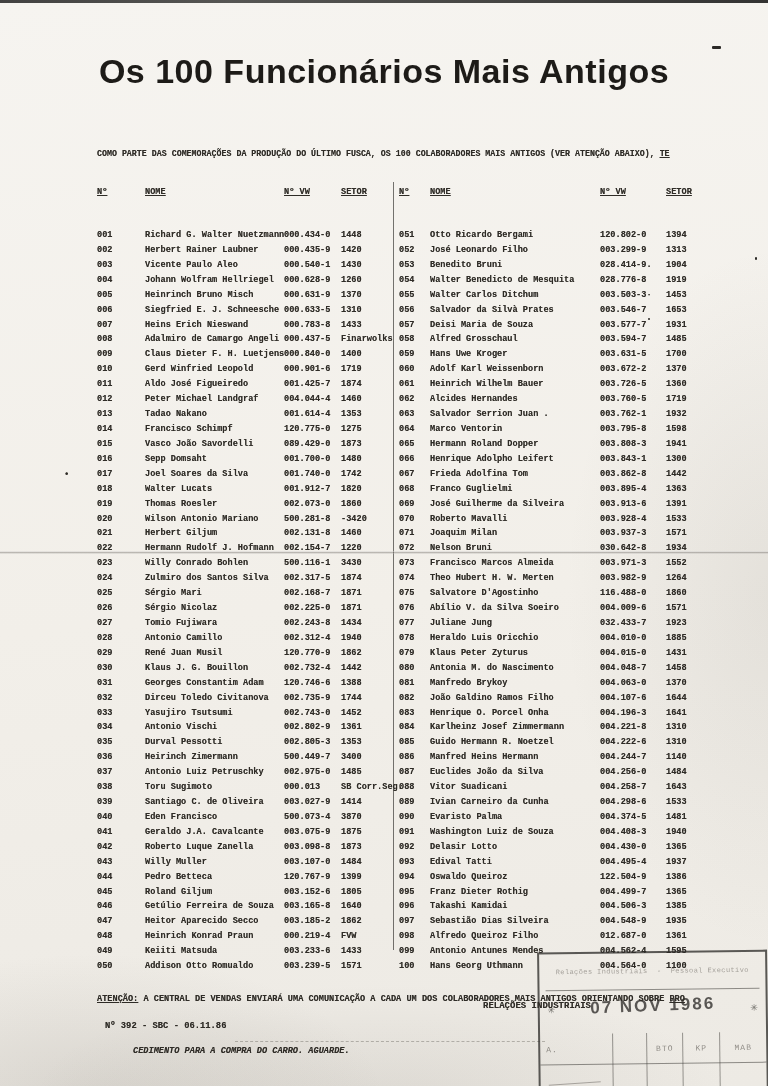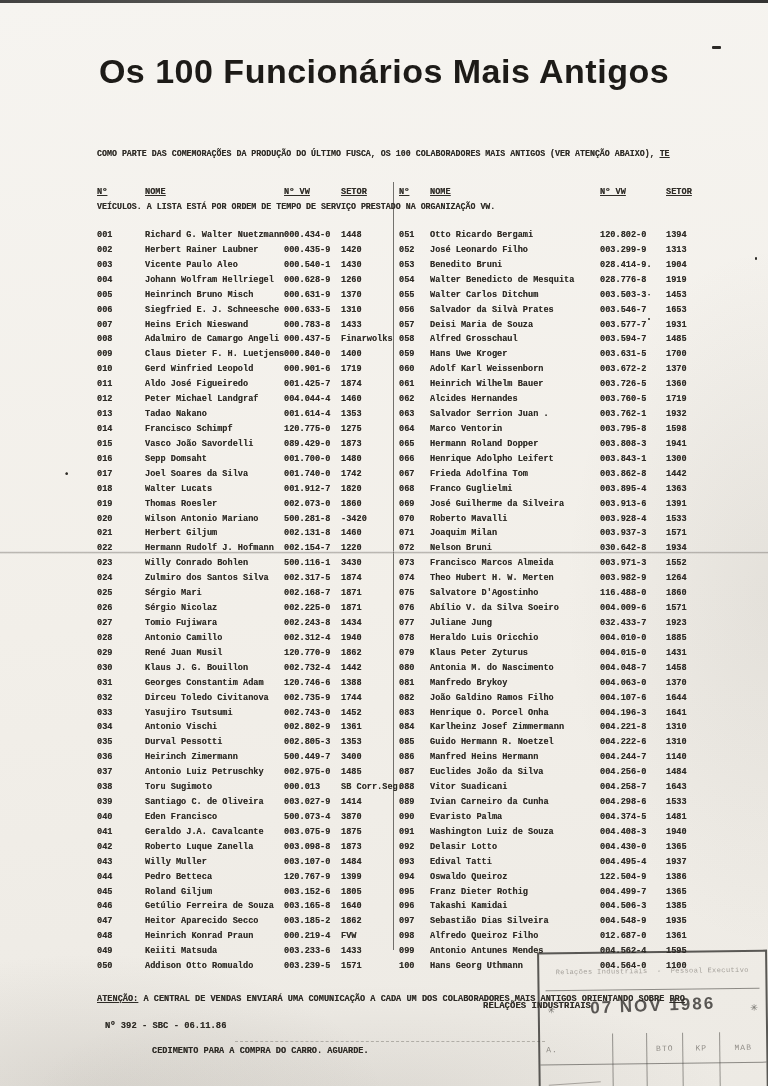--- a/index.html
+++ b/index.html
@@ -38,21 +38,21 @@
   .cell{overflow:visible;white-space:pre;text-shadow:0 0 .5px rgba(46,43,38,.55);font-weight:700;}
 
   .col-divider{position:absolute;left:393px;top:182px;width:1px;height:768px;
     background:rgba(45,43,40,.65);}
   .crease{position:absolute;left:0;top:551px;width:768px;height:3px;
     background:linear-gradient(180deg,rgba(255,255,255,.5),rgba(95,90,84,.42) 55%,rgba(255,255,255,.3));}
   .bullet{position:absolute;left:64px;top:470px;font-size:9px;font-weight:700;}
 
   .attention{position:absolute;left:97px;top:956px;font-size:8.6px;line-height:17.4px;z-index:5;}
   .attention .label{text-decoration:underline;}
-  .att-line2{margin-left:55px;}
+  .att-line2{margin-left:36px;font-style:italic;}
   .signature{position:absolute;left:455px;top:1001px;font-size:9px;z-index:5;padding-left:28px;}
   .doc-ref{position:absolute;left:105px;top:1021px;font-size:8.8px;z-index:5;}
   .foot-dash{position:absolute;left:235px;top:1041px;width:310px;border-top:1px dashed rgba(90,86,80,.38);}
 
   .stamp{position:absolute;left:538px;top:951px;width:226px;height:150px;
     border:2px solid rgba(48,46,43,.78);transform:rotate(-0.7deg);z-index:2;
     color:rgba(62,60,56,.9);}
   .stamp-dept{position:absolute;top:14px;left:0;width:100%;text-align:center;
     font-size:7px;letter-spacing:.4px;color:rgba(70,66,60,.45);white-space:pre;}
   .stamp-line{position:absolute;left:6px;right:6px;height:1px;background:rgba(60,58,54,.55);}
@@ -82,21 +82,20 @@
 <div class="scan-top-edge"></div>
 <div class="speck" style="left:712px;top:46px;width:9px;height:3px;"></div>
 <div class="speck" style="left:228px;top:60px;width:2px;height:2px;"></div>
 <div class="speck" style="left:755px;top:257px;width:2px;height:3px;"></div>
 <div class="speck" style="left:648px;top:318px;width:2px;height:2px;"></div>
 
 <div class="title">Os 100 Funcionários Mais Antigos</div>
 
 <div class="intro mono">
   <div><span>COMO PARTE DAS COMEMORAÇÕES DA PRODUÇÃO DO ÚLTIMO FUSCA, OS 100 COLABORADORES MAIS ANTIGOS (VER ATENÇÃO ABAIXO), </span><span class="uline">TE</span></div>
-  <div>VEÍCULOS. A LISTA ESTÁ POR ORDEM DE TEMPO DE SERVIÇO PRESTADO NA ORGANIZAÇÃO VW.</div>
 </div>
 
 <div class="col-divider"></div>
 <div class="bullet mono">•</div>
 
 <div class="tbl tbl-left mono">
   <div class="hdr-row">
     <span class="h">Nº</span>
     <span class="h">NOME</span>
     <span class="h">Nº VW</span>

